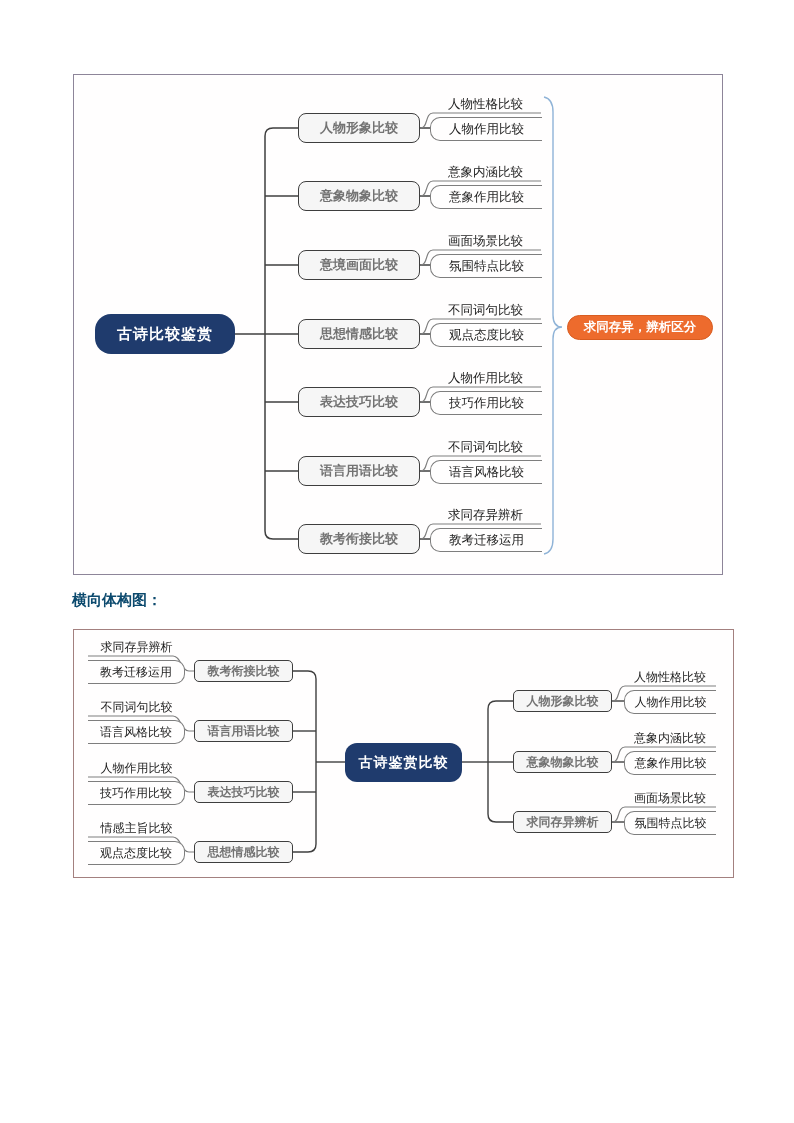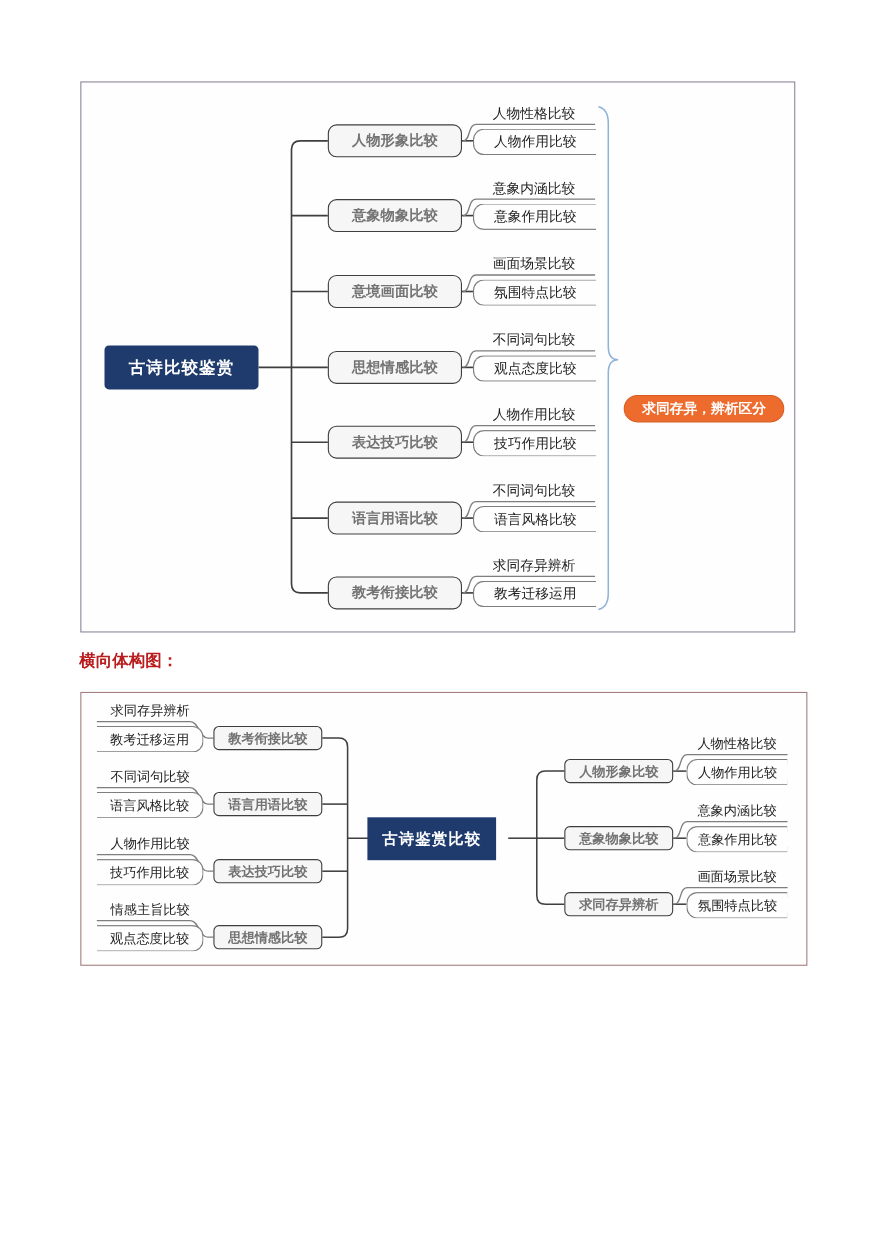--- a/index.html
+++ b/index.html
@@ -22,25 +22,25 @@
     width: 794px; height: 1123px;
     pointer-events: none;
   }
   .root-node {
     position: absolute;
     box-sizing: border-box;
     background: #1f3b6d;
     color: #ffffff;
     font-weight: bold;
     display: flex; align-items: center; justify-content: center;
-    border-radius: 4px;
+    border-radius: 16px;
     letter-spacing: 1px;
   }
   #d1-root { left: 95px; top: 314px; width: 140px; height: 40px; font-size: 15px; }
-  #d2-root { left: 334px; top: 743px; width: 117px; height: 39px; font-size: 14px; border-radius: 0; }
+  #d2-root { left: 345px; top: 743px; width: 117px; height: 39px; font-size: 14px; border-radius: 12px; }
   .mid-node {
     position: absolute;
     box-sizing: border-box;
     background: #f6f6f6;
     border: 1.5px solid #3e3e3e;
     border-radius: 8px;
     display: flex; align-items: center; justify-content: center;
     font-weight: bold;
     color: #737373;
   }
@@ -48,21 +48,20 @@
   .d2-node { width: 99px; height: 22px; font-size: 12px; border-radius: 5px; border-width: 1.3px; }
   .d2l-node { left: 194px; }
   .d2r-node { left: 513px; }
   .leaf-text {
     position: absolute;
     text-align: center;
     font-size: 12.5px;
     color: #1d1d1d;
     height: 18px; line-height: 18px;
     white-space: nowrap;
-    font-family: Liberation Mono, monospace;
   }
   .d1-leaf1 { left: 430px; width: 111px; }
   .d2l-leaf1 { left: 88px; width: 97px; font-size: 12px; }
   .d2r-leaf1 { left: 624px; width: 92px; font-size: 12px; }
   .leaf2-box {
     position: absolute;
     box-sizing: border-box;
     border: 1.2px solid #7e7e7e;
     display: flex; align-items: center; justify-content: center;
     font-size: 12.5px;
@@ -78,28 +77,27 @@
     left: 567px; top: 315px; width: 146px; height: 25px;
     box-sizing: border-box;
     background: #ed6b2d;
     border: 1px solid #d85c20;
     border-radius: 13px;
     color: #ffffff;
     font-weight: bold;
     font-size: 12.5px;
     display: flex; align-items: center; justify-content: center;
     white-space: nowrap;
-    margin-top: 44px;
   }
   .heading {
     position: absolute;
     left: 72px; top: 591px;
     font-size: 15px;
     font-weight: bold;
-    color: #b91c1c;
+    color: #0c4a6e;
   }
 </style>
 </head>
 <body>
 
 <div class="frame" id="frame1" style="left:73px; top:74px; width:650px; height:501px;"></div>
 <div class="frame" id="frame2" style="left:73px; top:629px; width:661px; height:249px;"></div>
 
 <svg id="svg-connectors" viewBox="0 0 794 1123" xmlns="http://www.w3.org/2000/svg">
 

